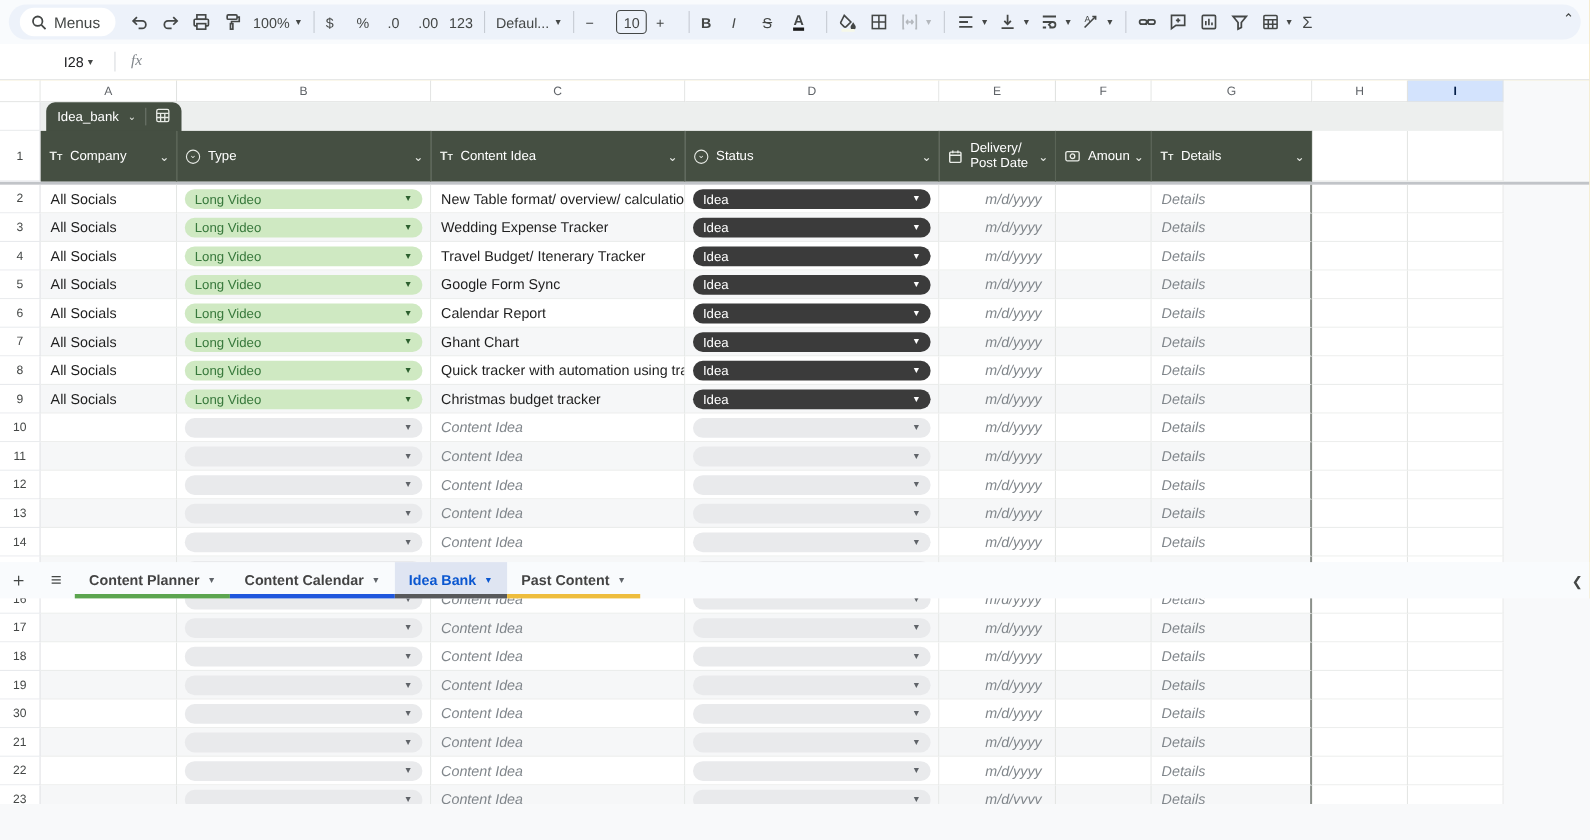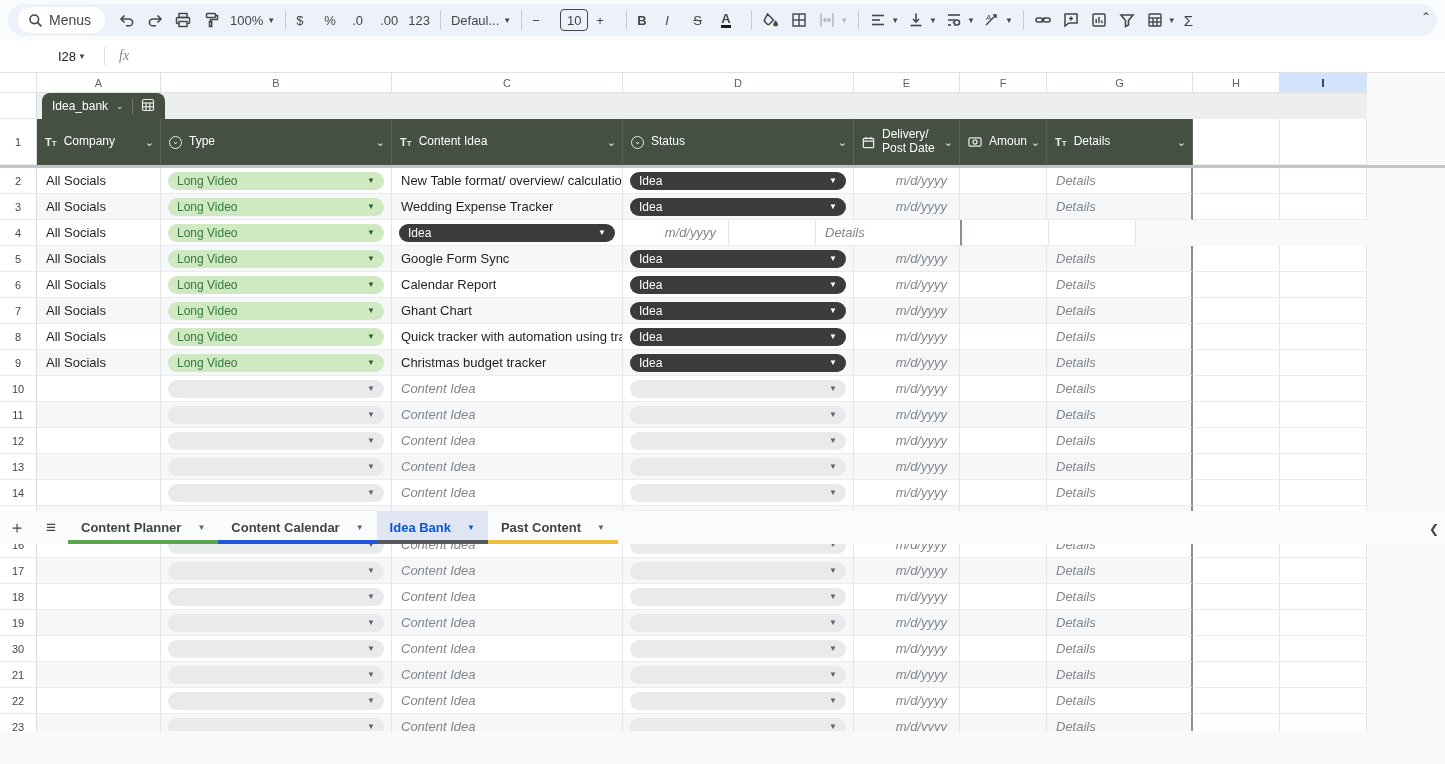--- a/index.html
+++ b/index.html
@@ -77,21 +77,21 @@
   .chip-green .ccaret{color:#2c5f2e}
   .chip-dark{background:#3b3b3b;color:#fff}
   .chip-dark .ccaret{color:#fff}
   .chip-grey{background:#e9eaec;color:#5f6368}
   .chip-grey .ccaret{color:#5f6368}
   .datecell{justify-content:flex-end;padding-right:12px}
 
   
   .tabbar{position:absolute;left:0;right:0;bottom:0;height:33px;background:#f9fbfd;display:flex;align-items:stretch}
   .tabbar .tbico{width:34px;display:flex;align-items:center;justify-content:center;color:#444746;font-size:17px}
-  .sheettab{display:flex;align-items:center;gap:16px;padding:0 13px;font-size:13px;color:#434343;position:relative;font-weight:bold}
+  .sheettab{display:flex;align-items:center;gap:7px;padding:0 13px;font-size:13px;color:#434343;position:relative;font-weight:bold}
   .sheettab .st-caret{font-size:8px;color:#5f6368}
   .sheettab .bar{position:absolute;left:0;right:0;bottom:0;height:4px}
   .sheettab.active{background:#dfe5f2;color:#0b57d0}
   .panel-collapse{position:absolute;right:6px;bottom:8px;color:#444746;font-size:12px}
 </style>
 </head>
 <body>
 
 <div class="app">
 
@@ -430,20 +430,23 @@
           <div class="cell bandcell" style="width: 124px;">
             <span class="celltext">All Socials</span>
           </div>
           <div class="cell bandcell" style="width: 231px;">
             <div class="chip chip-green">
               <span>Long Video</span>
               <span class="ccaret">▼</span>
             </div>
           </div>
           <div class="cell bandcell" style="width: 231px;">
+            <span class="celltext">Travel Budget/ Itenerary Tracker</span>
+          </div>
+          <div class="cell bandcell" style="width: 231px;">
             <div class="chip chip-dark">
               <span>Idea</span>
               <span class="ccaret">▼</span>
             </div>
           </div>
           <div class="cell bandcell datecell" style="width: 106px;">
             <span class="ph">m/d/yyyy</span>
           </div>
           <div class="cell bandcell" style="width: 87px;"></div>
           <div class="cell bandcell" style="width: 146px; border-right: 2px solid rgb(139, 144, 138);">

